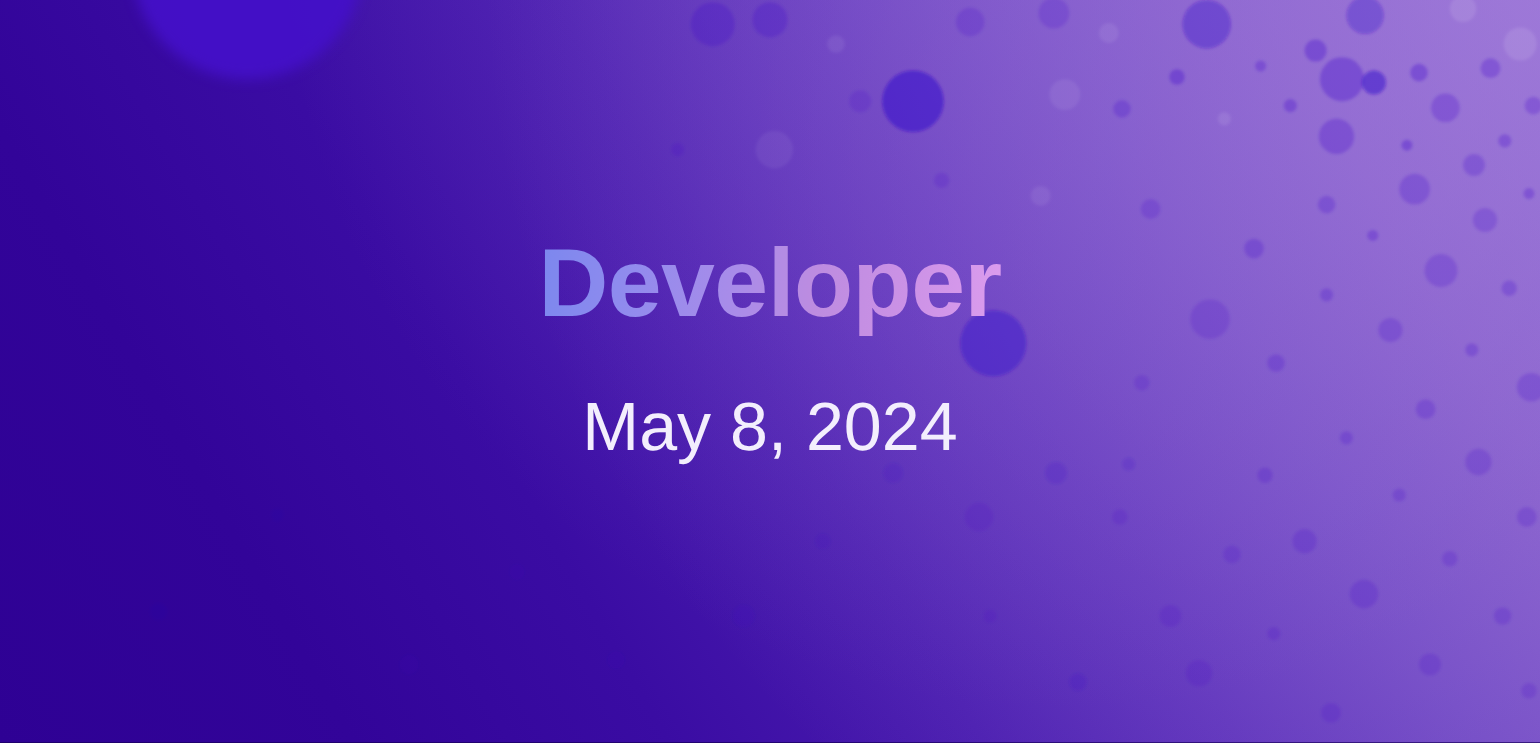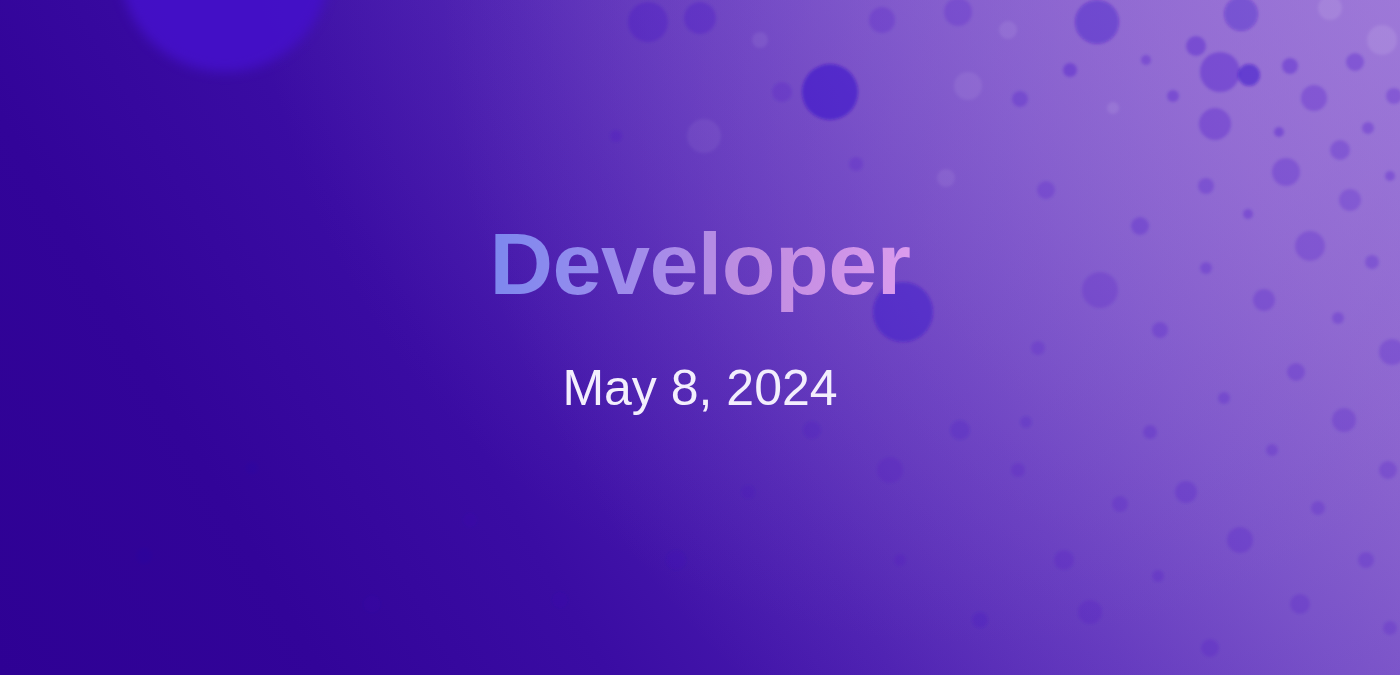--- a/index.html
+++ b/index.html
@@ -77,21 +77,21 @@
     max-width: 1000px;
     background-image: linear-gradient(95deg, #7b87ee 0%, #8e8bee 18%, #a88ce9 42%, #bd8ce0 60%, #cc92e6 80%, #dc9dee 100%);
     -webkit-background-clip: text;
     background-clip: text;
     color: transparent;
     -webkit-text-fill-color: transparent;
   }
   #title .line { display: block; }
   #subtitle {
     margin: 44px 0 0 0;
-    font-size: 50px;
+    font-size: 62px;
     font-weight: 400;
     letter-spacing: 0px;
     color: #f3eefd;
   }
   
   #content { padding-bottom: 46px; }
 </style>
 </head>
 <body>
 

